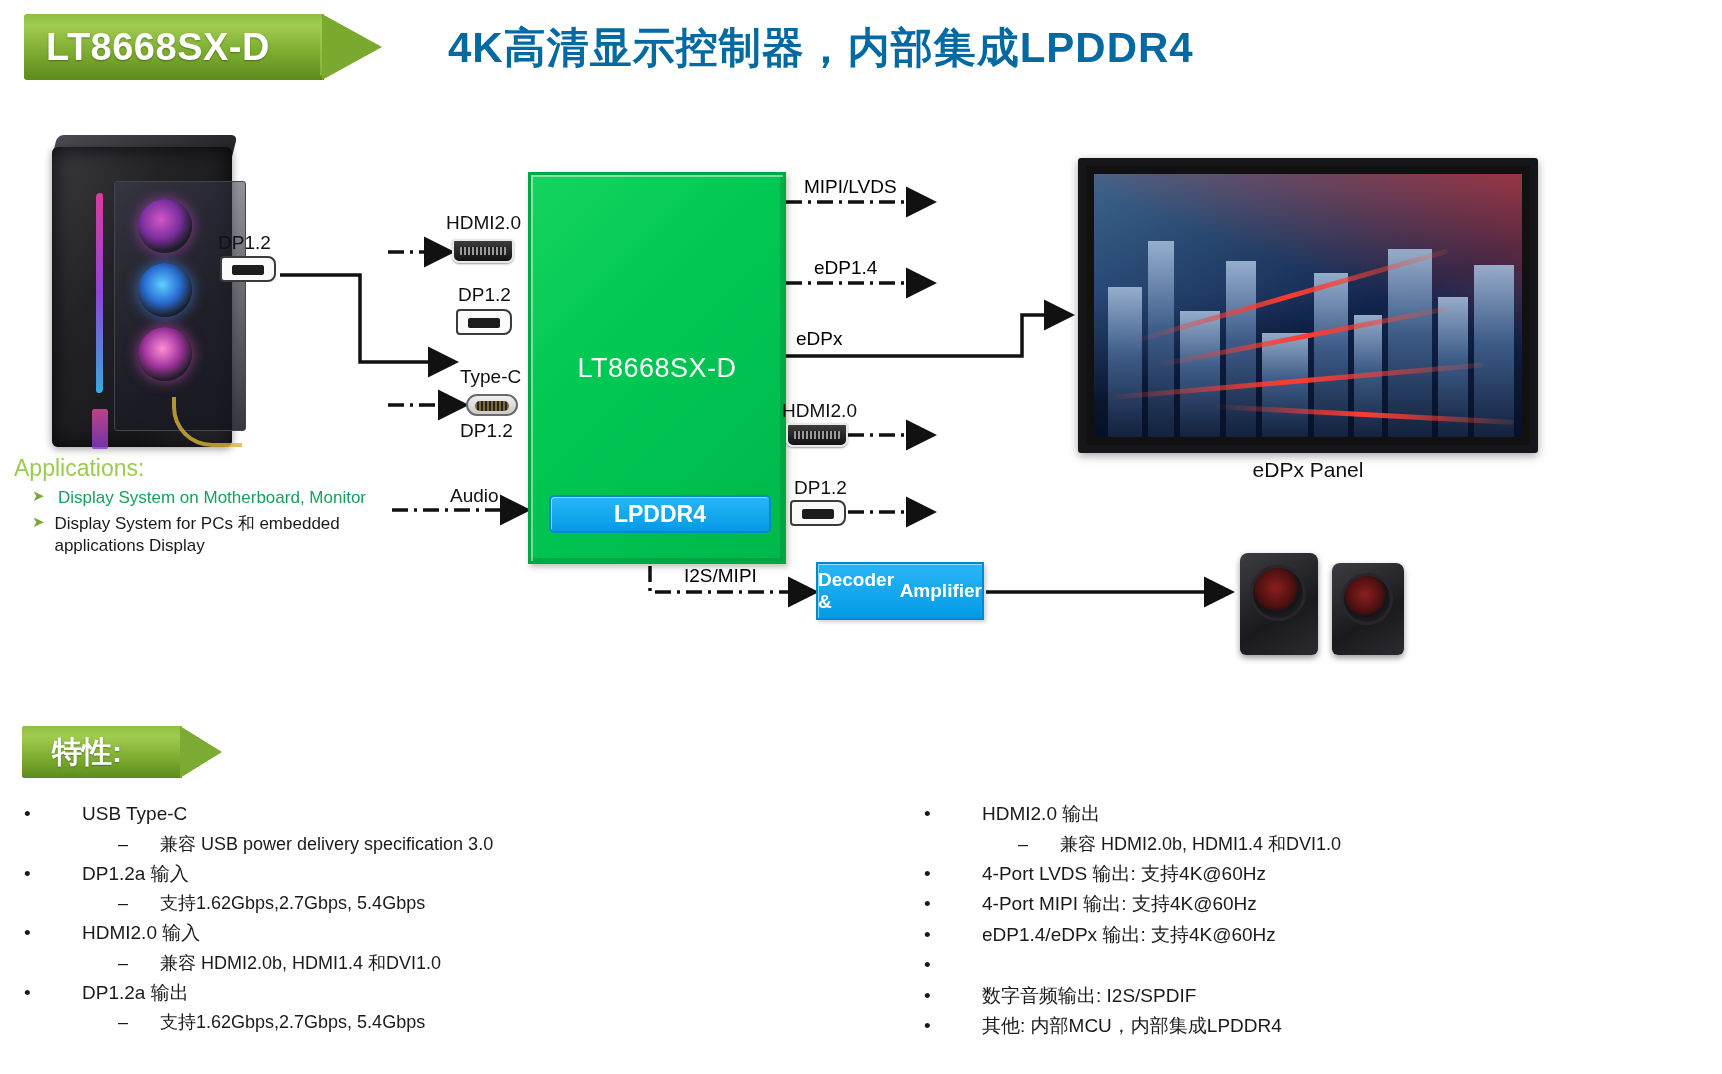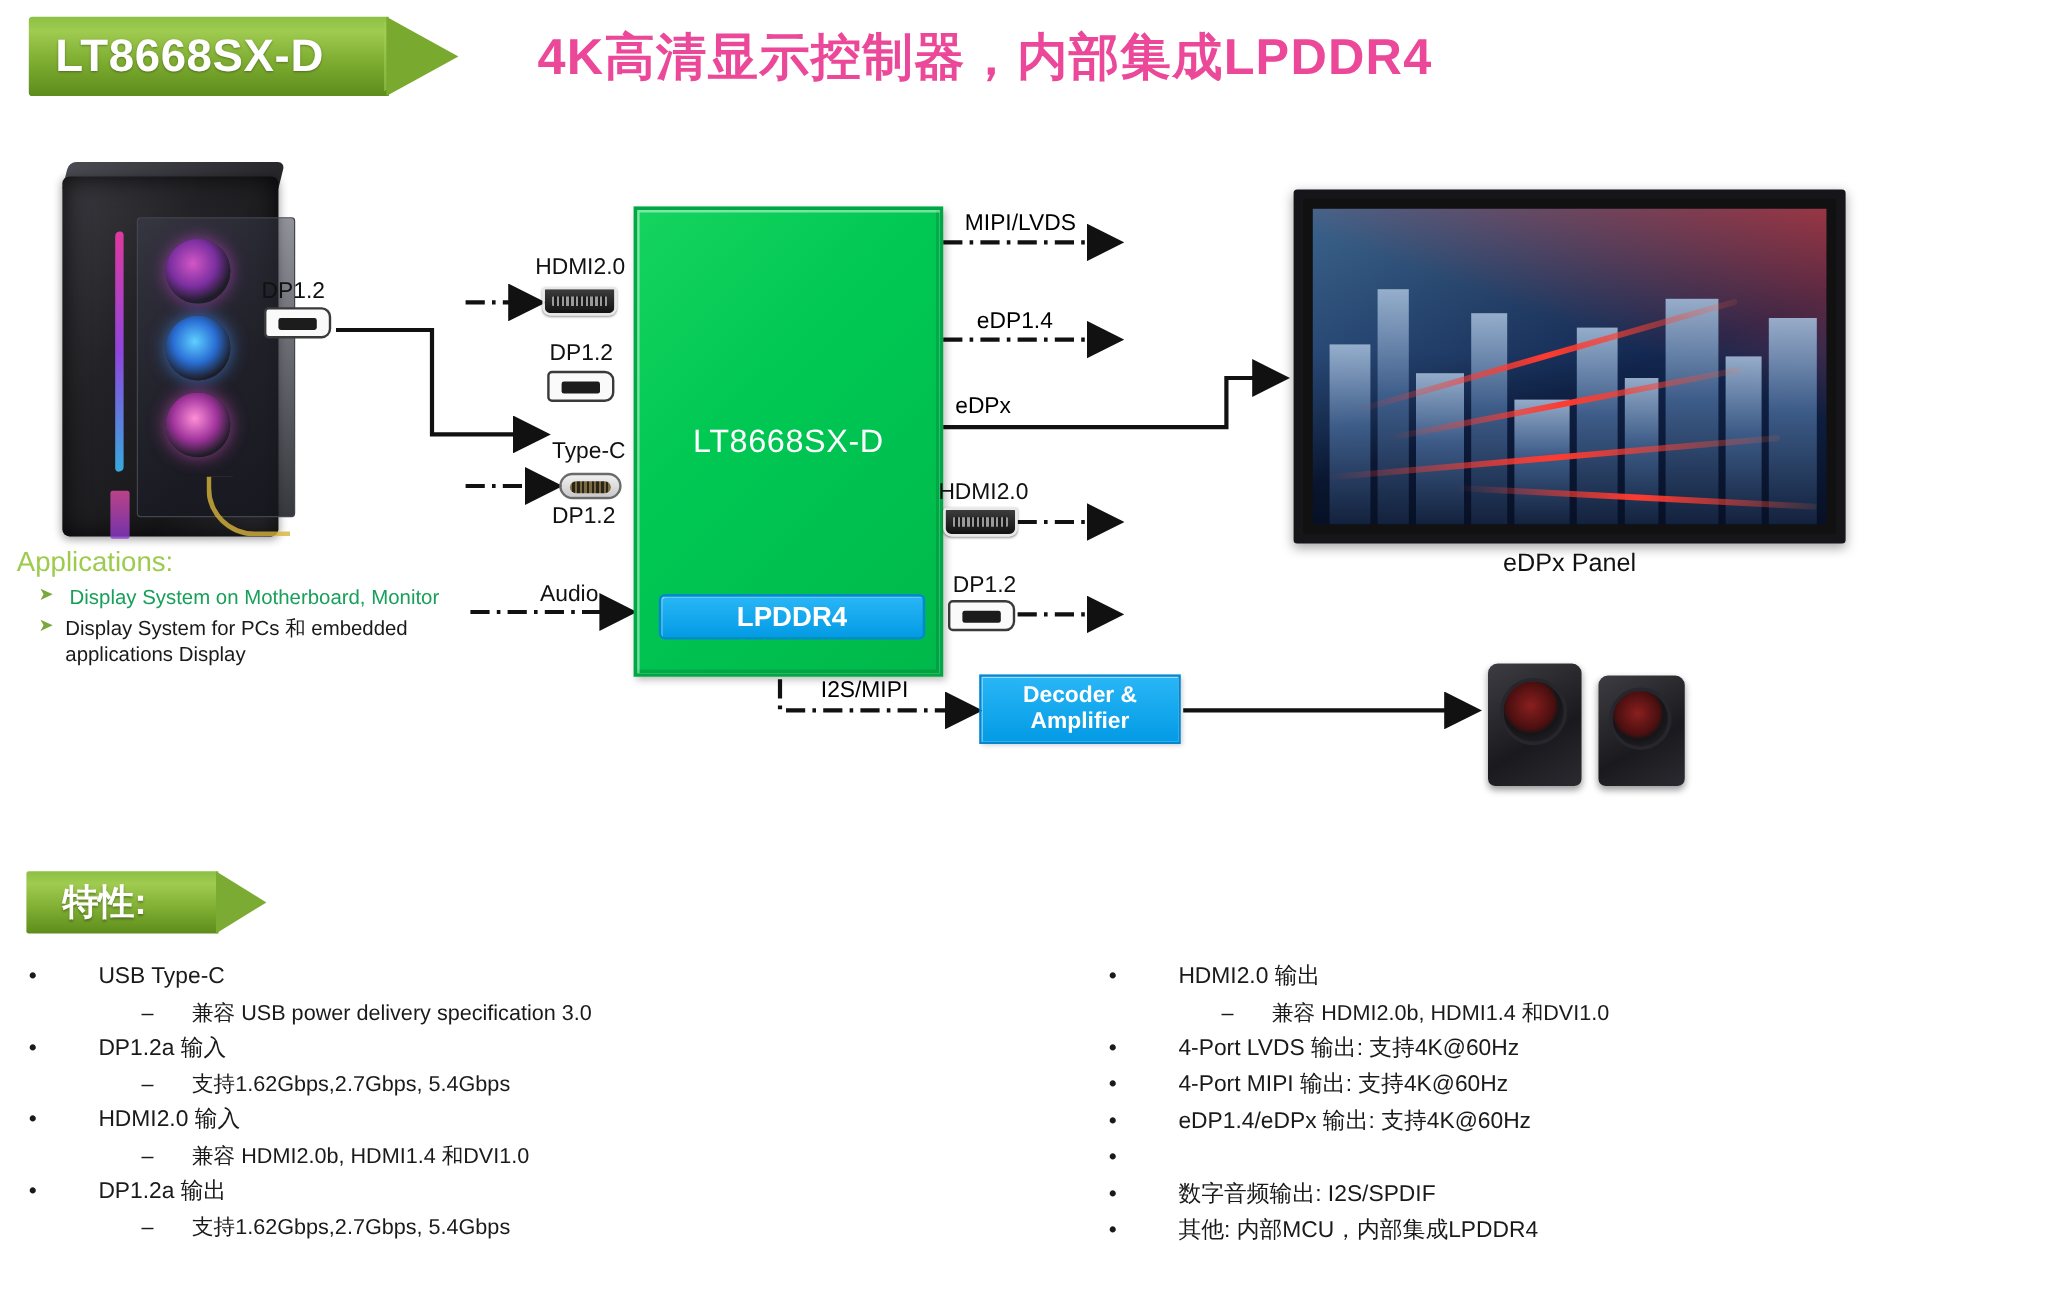--- a/index.html
+++ b/index.html
@@ -37,21 +37,21 @@
   }
   .hdr-banner .label {
     position:absolute; left:0; top:0; width:300px; height:66px;
     display:flex; align-items:center; padding-left:22px;
     color:#fff; font-size:38px; font-weight:bold; letter-spacing:.5px;
     text-shadow:0 1px 2px rgba(0,0,0,.35);
     z-index:3;
   }
   .hdr-title {
     position:absolute; left:448px; top:20px;
-    font-size:42px; color:#ec4899; font-weight:bold;
+    font-size:42px; color:#0369a1; font-weight:bold;
     letter-spacing:1px;
     white-space:nowrap;
   }
 
   
   .diagram { position:absolute; left:0; top:110px; width:1722px; height:560px; }
 
   
   .pc-tower { position:absolute; left:18px; top:25px; width:240px; height:320px; }
   .pc-body {
@@ -193,21 +193,21 @@
   .mon-caption {
     position:absolute; left:0; top:300px; width:460px;
     text-align:center; font-size:21px; color:#111;
   }
 
   
   .decoder {
     position:absolute; left:816px; top:452px; width:168px; height:58px;
     background:linear-gradient(#29b6f6,#039be5);
     border:2px solid #0288d1;
-    display:flex; flex-direction:column; align-items:center; justify-content:center;
+    display:flex; flex-direction:row; align-items:center; justify-content:flex-start;
     color:#fff; font-size:19px; font-weight:bold; line-height:1.15;
     box-shadow:inset 1px 1px 0 rgba(255,255,255,.5), 2px 2px 4px rgba(0,0,0,.2);
   }
 
   
   .speakers { position:absolute; left:1238px; top:425px; width:180px; height:120px; }
   .spk {
     position:absolute; bottom:0;
     background:linear-gradient(150deg,#3c3c42 0%,#1a1a1e 60%,#2a2a30 100%);
     border-radius:8px 8px 6px 6px;

